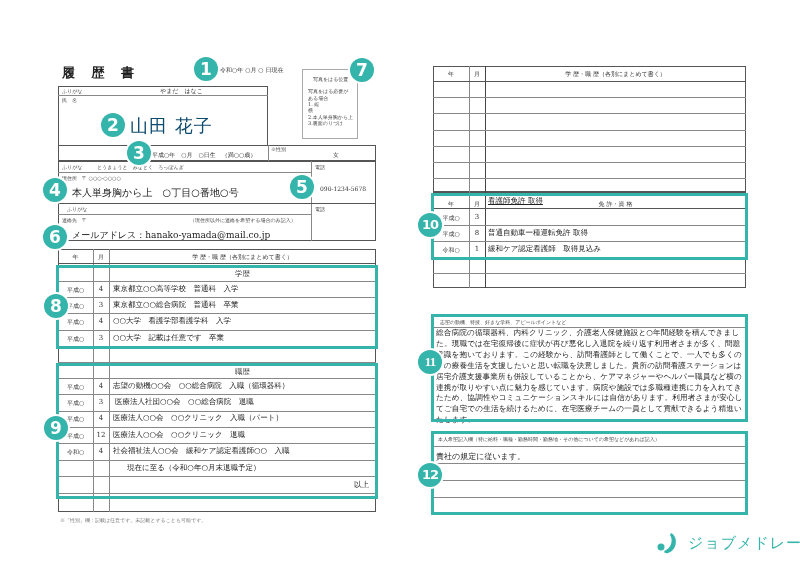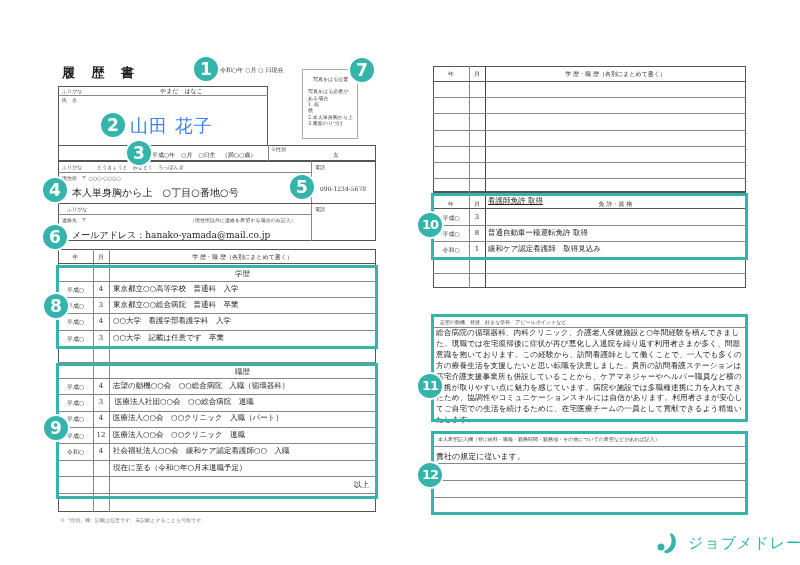--- a/index.html
+++ b/index.html
@@ -19,21 +19,21 @@
   .teal-box { position: absolute; border: 3px solid #35b4ab; }
   .badge {
     position: absolute; width: 24px; height: 24px; border-radius: 50%;
     background: #35b4ab; color: #fff; font-family: "DejaVu Sans", sans-serif;
     font-weight: bold; font-size: 17px; line-height: 24px; text-align: center;
     box-shadow: 0 0 0 2px #fff;
   }
   .badge.two { font-size: 13px; letter-spacing: -1px; }
 
   .title { font-size: 13px; letter-spacing: 6px; font-weight: bold; color: #222; }
-  .name { font-size: 18px; color: #3b82f6; letter-spacing: 1px; }
+  .name { font-size: 18px; color: #0c4a6e; letter-spacing: 1px; }
   .addr { font-size: 10px; color: #222; white-space: nowrap; }
   .para { font-size: 7.6px; line-height: 10.9px; color: #222; width: 312px; letter-spacing: 0.15px; }
 
   .photo { position: absolute; border: 1px solid #aaa; background: #fff; }
 
   .logo-text { font-family: "DejaVu Sans", sans-serif; font-size: 15px; color: #35b4ab; letter-spacing: 1px; white-space: nowrap; }
 </style>
 </head>
 <body>
 
@@ -149,21 +149,21 @@
   <div class="abs cellc" style="left:58px; top:432px; width:35px;">平成○</div>
   <div class="abs cellc" style="left:93px; top:431px; width:16px; font-size:7px;">12</div>
   <div class="abs cell" style="left:113px; top:430px;">医療法人○○会　○○クリニック　退職</div>
 </div>
 <div>
   <div class="abs cellc" style="left:58px; top:448px; width:35px;">令和○</div>
   <div class="abs cellc" style="left:93px; top:447px; width:16px; font-size:7px;">4</div>
   <div class="abs cell" style="left:113px; top:446px;">社会福祉法人○○会　緩和ケア認定看護師○○　入職</div>
 </div>
 <div>
-  <div class="abs cell" style="left:113px; top:463px;text-align:center;">現在に至る（令和○年○月末退職予定）</div>
+  <div class="abs cell" style="left:127px; top:463px;text-align:center;">現在に至る（令和○年○月末退職予定）</div>
 </div>
 <div class="abs cell" style="left:354px; top:480px;">以上</div>
 
 <div class="abs tiny" style="left:60px; top:517px; color:#777;">※「性別」欄：記載は任意です。未記載とすることも可能です。</div>
 
 <div class="teal-box" style="left:56px; top:265px; width:322px; height:84px;"></div>
 <div class="teal-box" style="left:56px; top:363px; width:322px; height:136px;"></div>
 
 <div class="box" style="left:433px; top:66px; width:313px; height:126px;"></div>
 <div class="vl" style="left:469px; top:66px; height:126px;"></div>
@@ -226,21 +226,21 @@
 <div class="badge" style="left:194px; top:57px;">1</div>
 <div class="badge" style="left:101px; top:113px;">2</div>
 <div class="badge" style="left:127px; top:141px;">3</div>
 <div class="badge" style="left:43px; top:178px;">4</div>
 <div class="badge" style="left:290px; top:175px;">5</div>
 <div class="badge" style="left:43px; top:225px;">6</div>
 <div class="badge" style="left:350px; top:58px;">7</div>
 <div class="badge" style="left:44px; top:294px;">8</div>
 <div class="badge" style="left:44px; top:416px;">9</div>
 <div class="badge two" style="left:418px; top:213px;">10</div>
-<div class="badge two" style="left:418px; top:374px;">11</div>
+<div class="badge two" style="left:418px; top:350px;font-family:Liberation Serif, serif;">11</div>
 <div class="badge two" style="left:418px; top:463px;">12</div>
 
 <div class="abs" style="left:656px; top:530px; width:140px; height:28px;">
   <svg width="26" height="26" viewBox="0 0 26 26" style="position:absolute; left:0; top:0;">
     <circle cx="5" cy="17" r="3.5" fill="#35b4ab"></circle>
     <path d="M15 3 C22 6 22 20 12 23 C8 24 7 21 10 20 C16 17 17 9 14 5 Z" fill="#35b4ab"></path>
   </svg>
   <span class="logo-text" style="position:absolute; left:32px; top:4px;">ジョブメドレー</span>
 </div>
 

